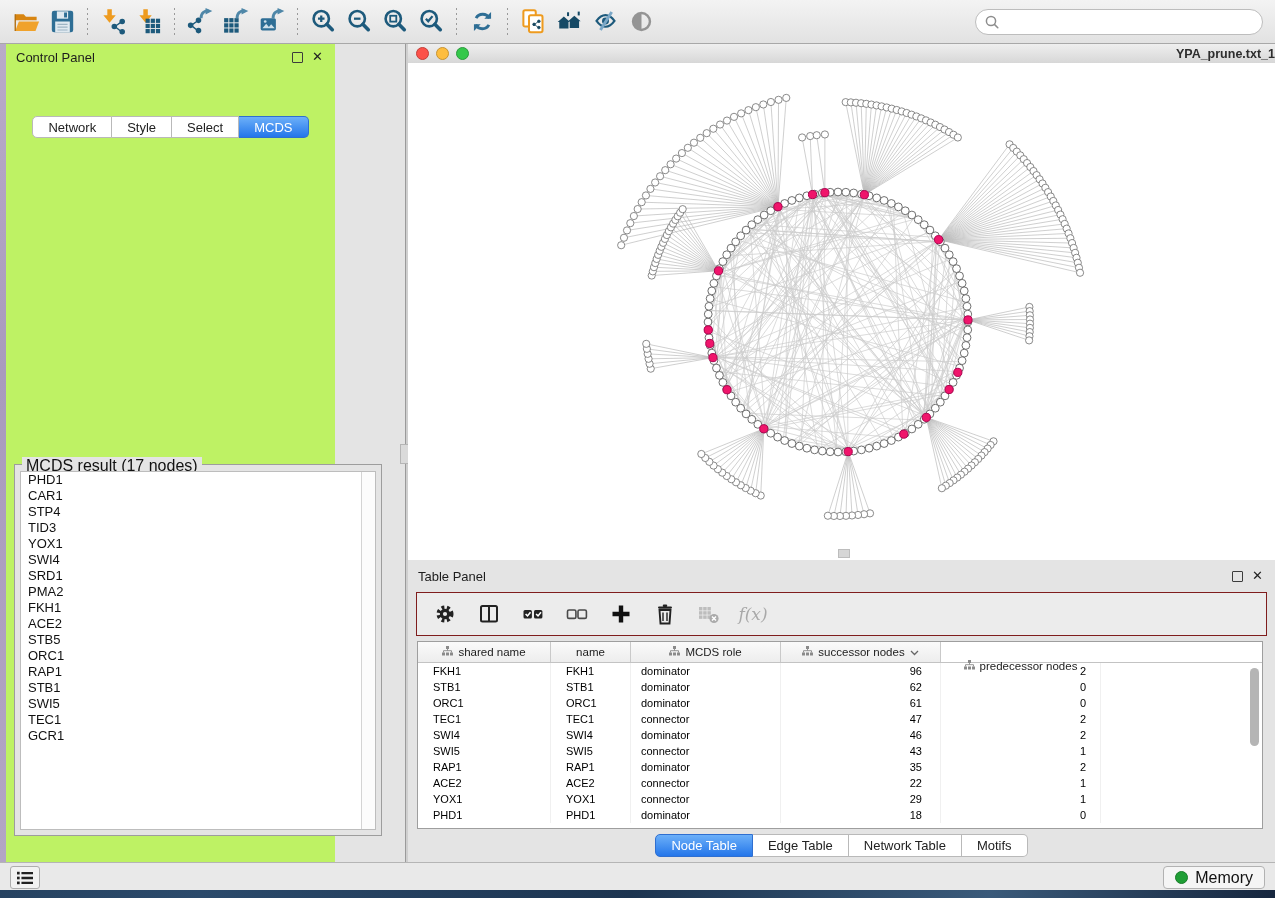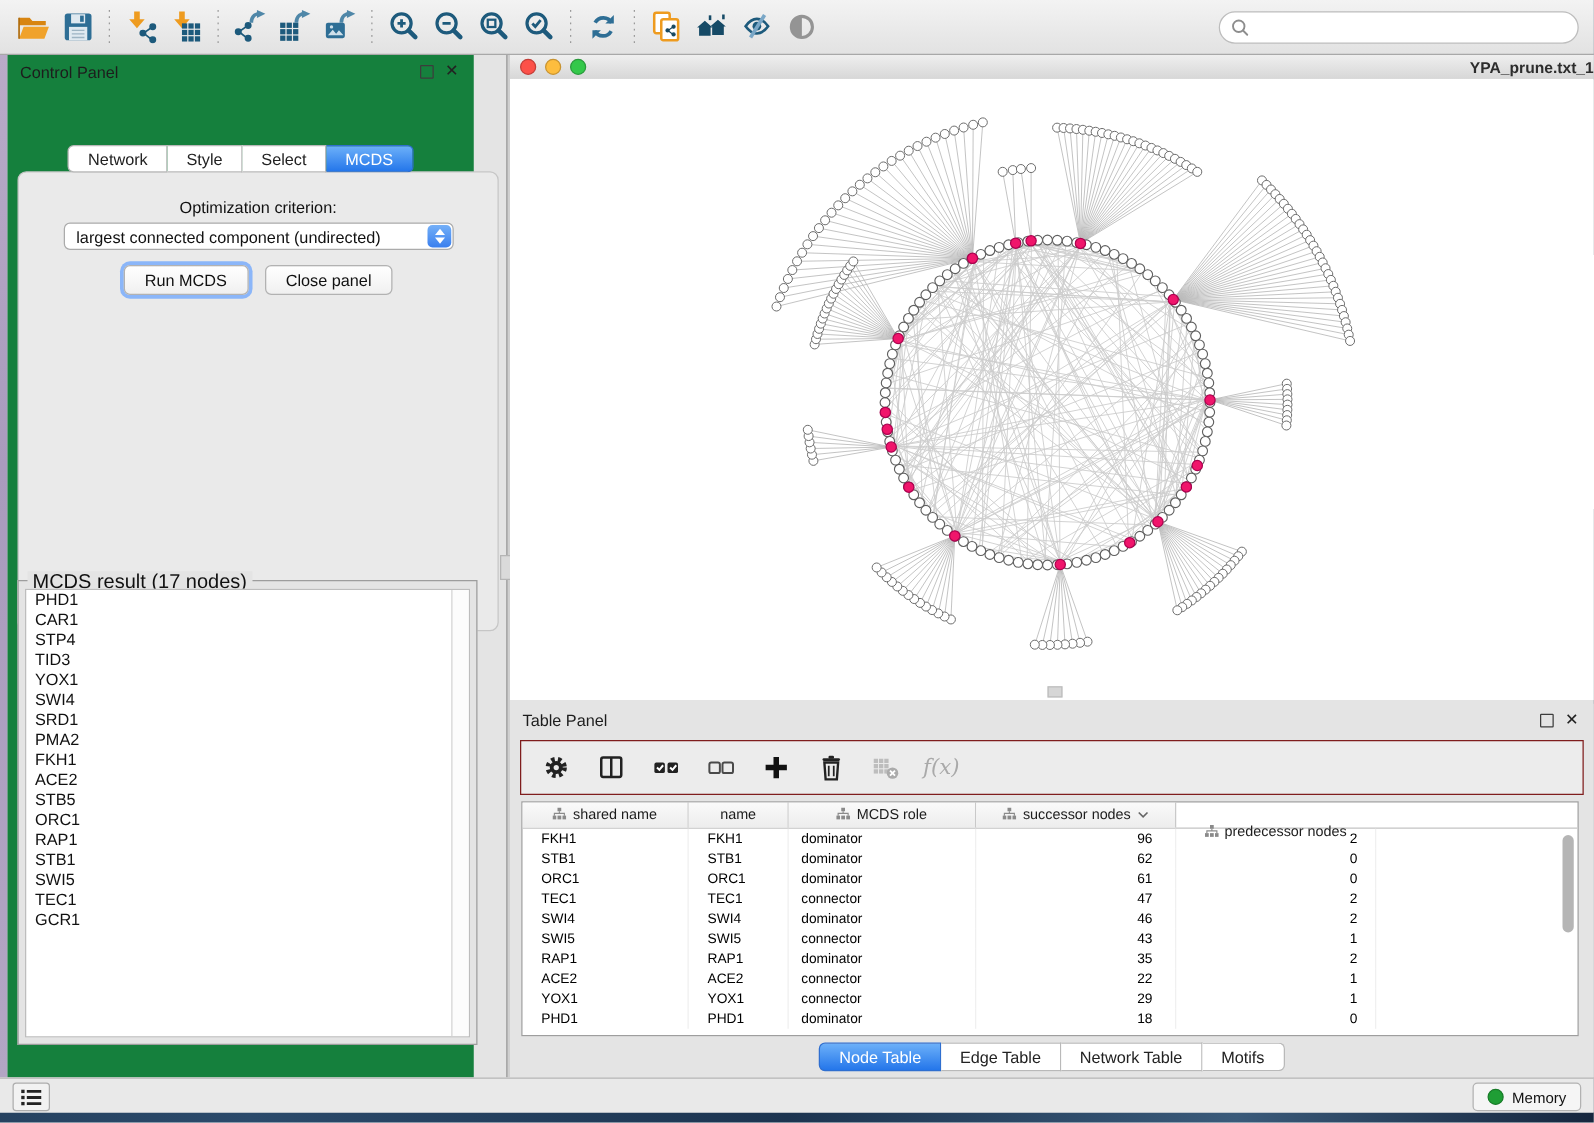--- a/index.html
+++ b/index.html
@@ -24,21 +24,21 @@
   .search-wrap input{width:100%;height:100%;box-sizing:border-box;border:1px solid #bdbdbd;border-radius:13px;
     background:#fff;padding:0 10px 0 30px;font:13px "Liberation Sans",sans-serif;outline:none;color:#333;}
   .search-wrap .mag{position:absolute;left:9px;top:5px;width:16px;height:16px;}
 
   
   .workspace{position:absolute;left:0;top:44px;width:1275px;height:818px;}
   .deskstrip{position:absolute;left:0;top:0;width:6px;height:818px;
     background:linear-gradient(#b9abc8,#a99bbd 40%,#b3a6c4);}
 
   
-  .control-panel{position:absolute;left:6px;top:0;width:329px;height:818px;background:#15803d;padding-left:44px;}
+  .control-panel{position:absolute;left:6px;top:0;width:329px;height:818px;background:#bef264;}
   .panel-head{position:absolute;left:0;top:0;right:0;height:26px;display:flex;align-items:center;}
   .panel-title{font-size:13px;color:#1d1d1d;padding-left:10px;}
   .win-btns{margin-left:auto;display:flex;align-items:center;gap:9px;padding-right:12px;}
   .float-glyph{width:9px;height:9px;border:1.6px solid #3c3c3c;display:inline-block;border-radius:1px;}
   .close-glyph{font-size:13px;font-weight:700;color:#222;line-height:10px;}
   .cp-tabs{position:absolute;left:0;top:72px;width:100%;display:flex;justify-content:center;z-index:2;}
   .seg{display:flex;}
   .seg .seg-btn{height:20px;padding:0 15px;background:#fff;border:1px solid #b9b9b9;border-left:none;
     font-size:13px;color:#222;display:flex;align-items:center;justify-content:center;}
   .seg .seg-btn:first-child{border-left:1px solid #b9b9b9;border-radius:5px 0 0 5px;}
@@ -100,21 +100,21 @@
   .tp-vscroll{position:absolute;top:22px;right:2px;width:11px;height:160px;}
   .tp-thumb{position:absolute;left:1px;top:4px;width:9px;height:78px;border-radius:5px;background:#b5b5b5;}
   .tp-tabs{position:absolute;left:0;top:271px;width:100%;display:flex;justify-content:center;}
   .tp-tabs .seg-btn{height:21px;}
 
   
   .status-bar{position:absolute;left:0;top:862px;width:1275px;height:28px;background:#e9e9e9;border-top:1px solid #b5b5b5;box-sizing:border-box;}
   .menu-btn{position:absolute;left:10px;top:3px;width:28px;height:21px;background:#f2f2f2;border:1px solid #adadad;
     border-radius:3px;display:flex;align-items:center;justify-content:center;}
   .memory-btn{position:absolute;right:10px;top:3px;height:21px;padding:0 11px;background:#f5f5f5;border:1px solid #b2b2b2;
-    border-radius:4px;display:flex;align-items:center;gap:7px;font-size:12px;color:#111;}
+    border-radius:4px;display:flex;align-items:center;gap:7px;font-size:16px;color:#111;}
   .mem-dot{width:11px;height:11px;border-radius:50%;background:#1f9e35;border:1px solid #187c29;}
 </style>
 </head>
 <body>
 
 <div class="app">
 
   <div class="toolbar" id="main-toolbar">
     <div class="tbtn">
         <svg viewBox="0 0 24 24">
@@ -300,34 +300,20 @@
         </span>
       </div>
       <div class="cp-tabs">
           <div class="seg" id="cp-tabs">
             <div class="seg-btn">Network</div>
             <div class="seg-btn">Style</div>
             <div class="seg-btn">Select</div>
             <div class="seg-btn active">MCDS</div>
           </div>
         </div>
-      <div class="cp-box">
-        <div class="opt-label">Optimization criterion:</div>
-        <div class="opt-select">
-          <span>largest connected component (undirected)</span>
-          <span class="opt-stepper">
-              <span class="tri-up"></span>
-              <span class="tri-down"></span>
-            </span>
-        </div>
-        <div class="cp-buttons">
-          <div class="btn focused">Run MCDS</div>
-          <div class="btn">Close panel</div>
-        </div>
-      </div>
       <div class="mcds-fieldset">
         <span class="mcds-legend">MCDS result (17 nodes)</span>
         <div class="mcds-list" id="mcds-list">
           <div class="mcds-scroll"></div>
         <div class="mcds-item">PHD1</div>
             <div class="mcds-item">CAR1</div>
             <div class="mcds-item">STP4</div>
             <div class="mcds-item">TID3</div>
             <div class="mcds-item">YOX1</div>
             <div class="mcds-item">SWI4</div>

